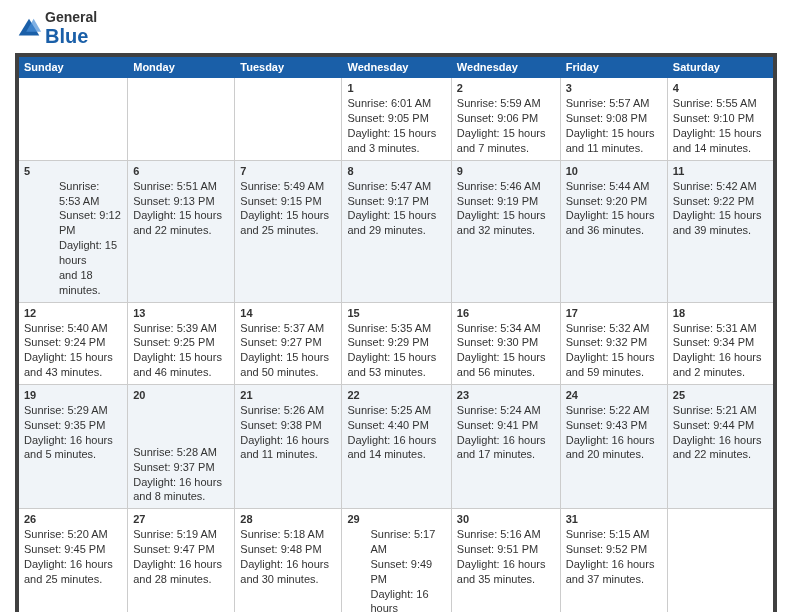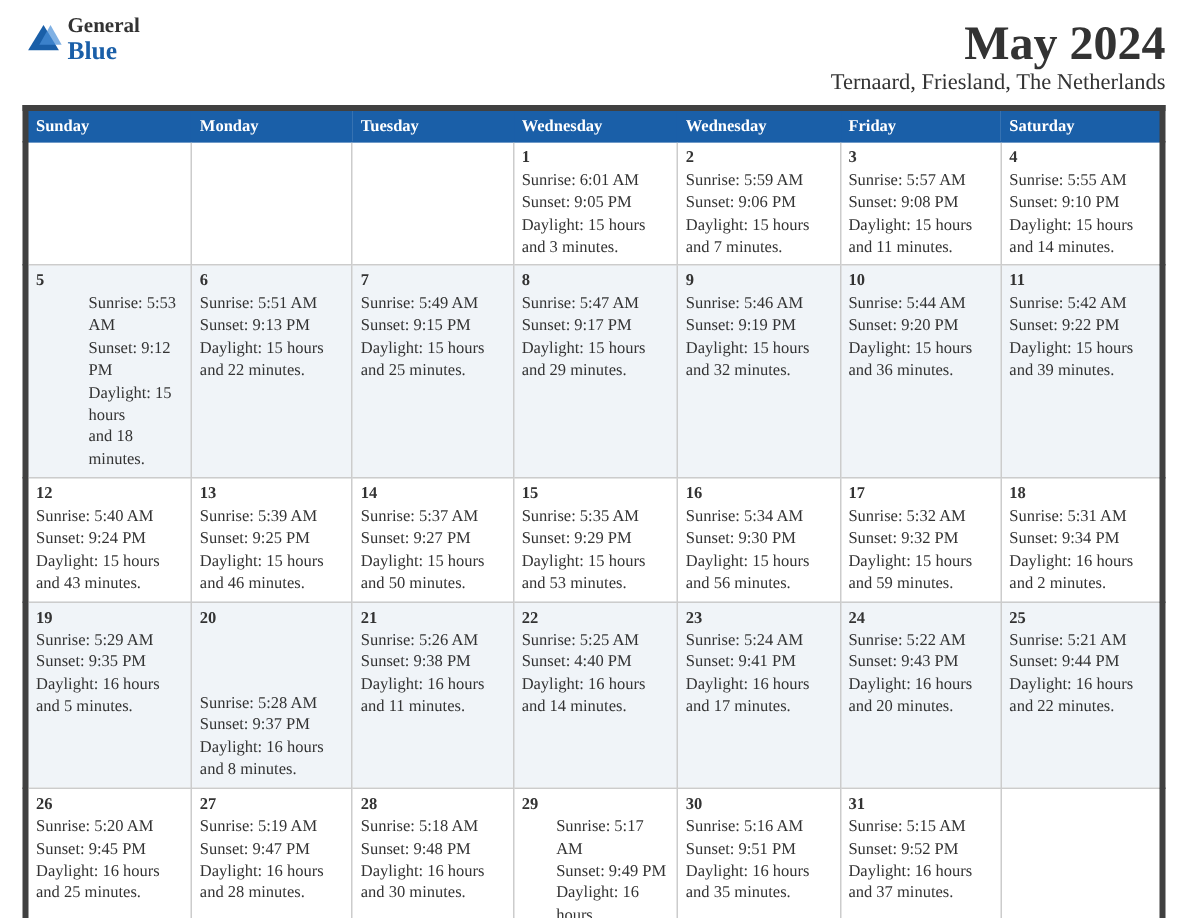--- a/index.html
+++ b/index.html
@@ -7,21 +7,20 @@
       width: 792px;
       height: 612px;
       font-family: Arial, sans-serif;
       background: #fff;
       overflow: hidden;
     }
     .page {
       width: 792px;
       height: 612px;
       padding: 10px 15px;
-      font-family: Liberation Serif, serif;
     }
     .header {
       display: flex;
       justify-content: space-between;
       align-items: flex-start;
       margin-bottom: 6px;
     }
     .logo {
       display: flex;
       align-items: center;
@@ -31,21 +30,21 @@
       display: flex;
       flex-direction: column;
       line-height: 1.1;
     }
     .logo-general {
       font-size: 14px;
       font-weight: bold;
       color: #333;
     }
     .logo-blue {
-      font-size: 17px;
+      font-size: 20px;
       font-weight: bold;
       color: #1a5fa8;
     }
     .logo-icon {
       width: 28px;
       height: 28px;
     }
     .title-block {
       text-align: right;
     }
@@ -107,24 +106,20 @@
   <div class="header">
     <div class="logo">
       <svg class="logo-icon" viewBox="0 0 30 30">
         <polygon points="15,4 26,22 4,22" fill="#1a5fa8"></polygon>
         <polygon points="20,4 28,18 12,18" fill="#4a90d9" opacity="0.7"></polygon>
       </svg>
       <div class="logo-text">
         <span class="logo-general">General</span>
         <span class="logo-blue">Blue</span>
       </div>
-    </div>
-    <div class="title-block">
-      <div class="month-title">May 2024</div>
-      <div class="location-title">Ternaard, Friesland, The Netherlands</div>
     </div>
   </div>
 
   <table class="calendar">
     <thead>
       <tr>
         <th>Sunday</th>
         <th>Monday</th>
         <th>Tuesday</th>
         <th>Wednesday</th>

